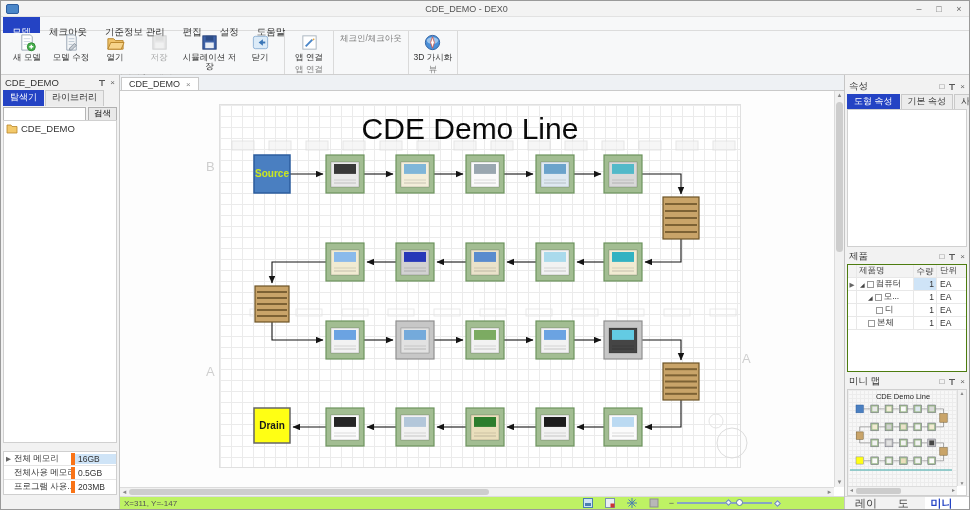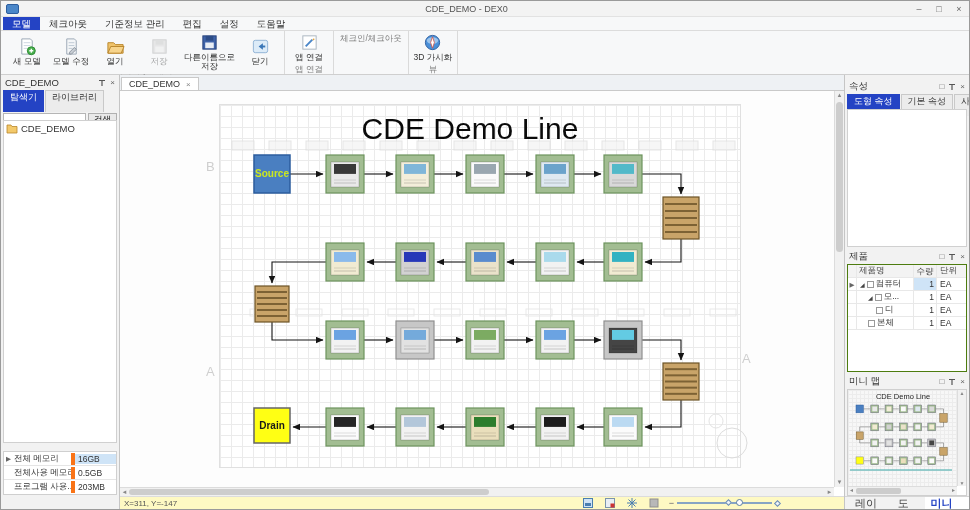--- a/index.html
+++ b/index.html
@@ -7,36 +7,36 @@
   .app{position:relative;width:970px;height:510px;background:#f2f2f2;border:1px solid #9a9a9a;
        font-family:"Liberation Sans",sans-serif;font-size:10px;overflow:hidden;color:#333}
   
   .titlebar{height:16px;background:#f3f3f3;border-bottom:1px solid #e2e2e2;display:flex;align-items:center;font-size:9px;color:#555}
   .app-icon{width:13px;height:10px;background:#4a86c8;border:1px solid #2c5d9e;border-radius:2px;margin:0 5px;flex:none}
   .wtitle{flex:1;text-align:center}
   .win-controls{display:flex}
   .win-controls span{width:20px;text-align:center;color:#666;cursor:default}
   
   .menubar{height:14px;background:#f7f8f9;border-bottom:1px solid #dcdcdc;display:flex;align-items:stretch;padding-left:2px;font-size:9.5px}
-  .menu-item{padding:0 9px;line-height:13px;color:#333}
+  .menu-item{padding:8px 9px;line-height:13px;color:#333}
   .menu-item.active{background:#2443c4;color:#fff}
   
   .ribbon{height:44px;background:#f7f8f9;border-bottom:1px solid #cfcfcf;display:flex;align-items:stretch;padding-left:2px}
   .rgroup{display:flex;flex-direction:column;border-right:1px solid #dadada;padding:1px 2px 0}
-  .rbuttons{flex:1;display:flex;align-items:center}
+  .rbuttons{flex:1;display:flex;align-items:flex-start}
   .rbtn{display:flex;flex-direction:column;align-items:center;width:44px;padding:1px 0;background:none;border:0;font:inherit;cursor:default}
   .rbtn.wide{width:57px}
   .ricon{height:19px}
   .ricon svg{width:19px;height:19px;display:block}
   .rlabel{font-size:8.5px;color:#333;text-align:center;line-height:1.05;white-space:nowrap;margin-top:1px}
   .rbtn.wide .rlabel{white-space:normal}
   .rbtn.disabled{opacity:.42}
   .rcaption{font-size:8.5px;color:#808080;text-align:center;padding:1px 4px 2px}
   
-  .ptabs{display:flex;height:22px;padding:0 2px;gap:1px}
+  .ptabs{display:flex;height:16px;padding:0 2px;gap:1px}
   .ptab{font-size:9px;padding:0 6px;line-height:13px;background:#ececec;border:1px solid #c9c9c9;border-bottom:none;color:#333;white-space:nowrap}
   .ptab.active{background:#2443c4;color:#fff;border-color:#2443c4}
   .hbtns{margin-left:auto;display:flex;gap:4px;align-items:center;color:#666;font-size:8px}
   .hbtns span{line-height:8px}
   
   .left-panel{position:absolute;top:74px;left:0;width:119px;bottom:0;background:#f2f2f2;border-right:1px solid #c5c5c5}
   .lp-header{height:15px;display:flex;align-items:center;font-size:9.5px;padding:0 4px;color:#333}
   .search-row{display:flex;height:14px;margin:1px 2px 0;gap:2px}
   .search-input{flex:1;min-width:0;border:1px solid #b5b5b5;background:#fff;font-size:9px;padding:0 2px;font-family:inherit}
   .search-btn{font-size:8.5px;background:#e9e9e9;border:1px solid #b0b0b0;padding:0 5px;font-family:inherit}
@@ -58,21 +58,21 @@
   .sheet{position:absolute;left:99px;top:13px;width:522px;height:364px;background:#fff;border:1px solid #e0e0e0;
      background-image:linear-gradient(#ebebeb 1px,transparent 1px),linear-gradient(90deg,#ebebeb 1px,transparent 1px);
      background-size:11px 11px}
   #diagram{position:absolute;left:0;top:0}
   .vscroll{position:absolute;top:16px;right:0;width:10px;bottom:22px;background:#f1f1f1;border-left:1px solid #dcdcdc;font-size:6px;color:#888;text-align:center}
   .vthumb{position:absolute;top:11px;left:1px;right:1px;height:150px;background:#cdcdcd;border-radius:4px}
   .sarrow{position:absolute;left:0;right:0;height:9px;line-height:9px}
   .hscroll{position:absolute;left:0;right:10px;bottom:13px;height:9px;background:#f1f1f1;border-top:1px solid #dcdcdc;font-size:6px;color:#888}
   .hthumb{position:absolute;left:9px;width:360px;top:1px;bottom:1px;background:#cdcdcd;border-radius:3px}
   .harrow{position:absolute;top:0;bottom:0;width:9px;text-align:center;line-height:9px}
-  .statusrow{position:absolute;left:0;right:0;bottom:0;height:13px;background:#fef9c3;border-top:1px solid #dcdcdc;display:flex;align-items:center;font-size:8px;color:#555;padding:0 4px}
+  .statusrow{position:absolute;left:0;right:0;bottom:0;height:13px;background:#bef264;border-top:1px solid #dcdcdc;display:flex;align-items:center;font-size:8px;color:#555;padding:0 4px}
   .spacer{flex:1}
   .sicons{display:flex;gap:12px;align-items:center;margin-right:10px}
   .sicon{width:10px;height:10px;display:inline-block}
   .zslider{display:flex;align-items:center;gap:3px;margin-right:60px}
   .zminus{color:#556;font-size:9px}
   .ztrack{position:relative;width:95px;height:2px;background:#86a4c4}
   .zdia{position:absolute;width:5px;height:5px;background:#eef3f8;border:1px solid #6a8cb0;transform:rotate(45deg);top:-2px}
   .zthumb{position:absolute;width:7px;height:7px;border:1px solid #5a7ca0;background:#fdfdfd;border-radius:50%;top:-3px}
   .zend{width:5px;height:5px;background:#eef3f8;border:1px solid #6a8cb0;transform:rotate(45deg);display:inline-block}
   
@@ -170,21 +170,21 @@
             <span class="rlabel">저장</span>
           </button>
           <button class="rbtn wide">
             <span class="ricon">
               <svg viewBox="0 0 20 20">
                 <rect x="3" y="3" width="14" height="14" fill="#3f63a8" stroke="#27427c"></rect>
                 <rect x="6" y="3" width="8" height="5" fill="#2d4c87"></rect>
                 <rect x="5.5" y="10" width="9" height="6" fill="#e9eef5"></rect>
               </svg>
             </span>
-            <span class="rlabel">다른이름으로 저장</span>
+            <span class="rlabel">시뮬레이션 저장</span>
           </button>
           <button class="rbtn">
             <span class="ricon">
               <svg viewBox="0 0 20 20">
                 <rect x="2.5" y="3.5" width="15" height="13" rx="2" fill="#dcebf8" stroke="#8fb2d5"></rect>
                 <path d="M12.5 6.5L8 10l4.5 3.5z" fill="#3a76b7"></path>
                 <rect x="11.5" y="9" width="3.5" height="2" fill="#3a76b7"></rect>
               </svg>
             </span>
             <span class="rlabel">닫기</span>

